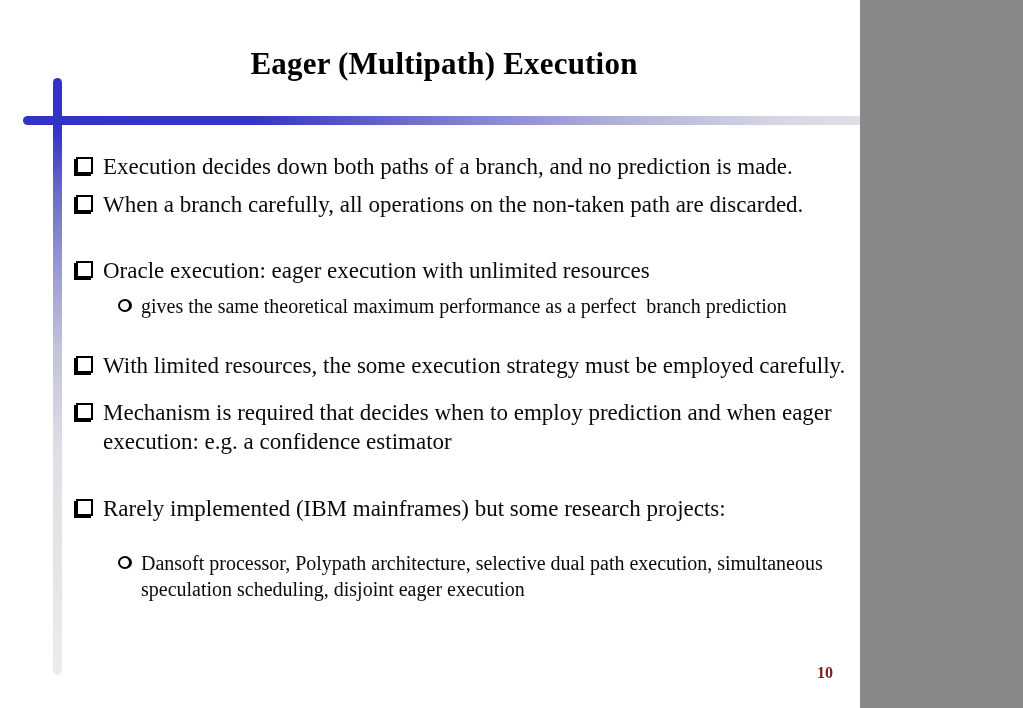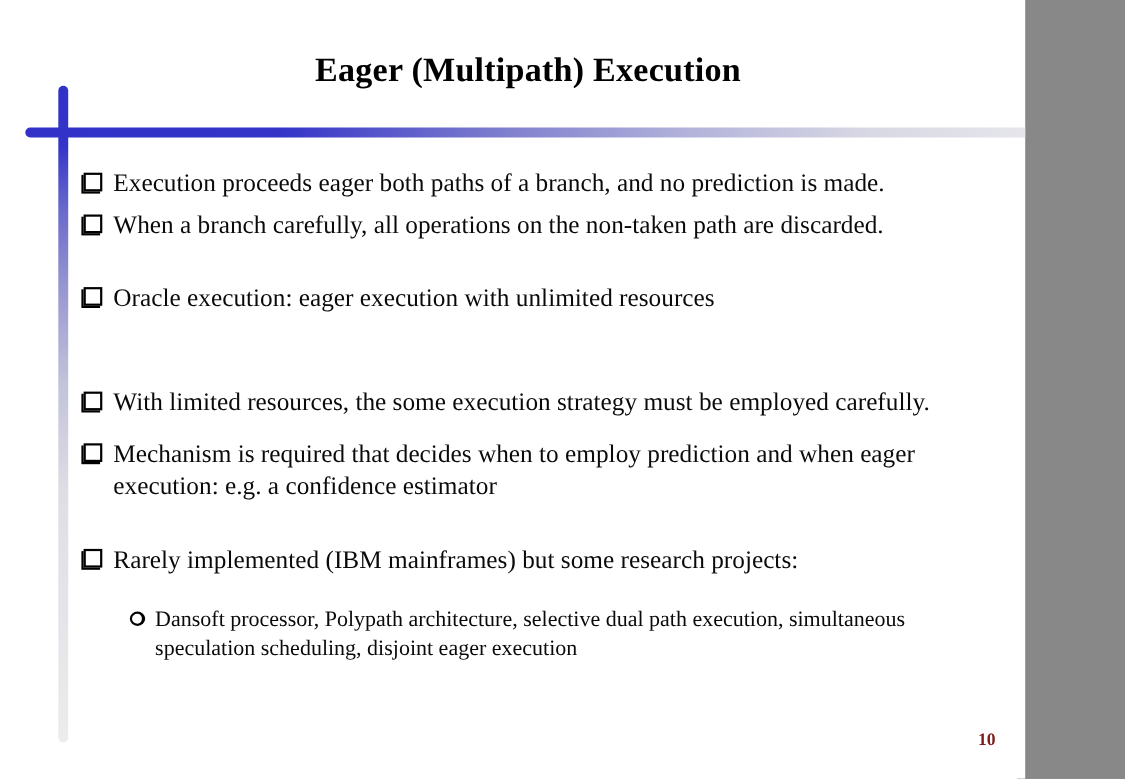--- a/index.html
+++ b/index.html
@@ -1,18 +1,18 @@
 <!DOCTYPE html>
 <html><head>
 <meta charset="utf-8">
 <style>
   html,body { margin:0; padding:0; background:#888; }
   .slide {
     position:relative;
-    width:932px; height:708px;
+    width:860px; height:708px;
     background:#ffffff;
     overflow:hidden;
     font-family:"Liberation Serif","DejaVu Serif",serif;
     color:#0a0a0a;
   }
   
   .vline {
     position:absolute; left:53px; top:78px; width:9px; height:597px;
     border-radius:5px;
     background:linear-gradient(to bottom,
@@ -62,33 +62,37 @@
 
 <div class="slide">
 
   <div class="vline"></div>
   <div class="hline"></div>
 
   <h1 class="title">Eager (Multipath) Execution</h1>
 
   <div class="bullet l1" style="top:152px">
     <span class="sq"></span>
-    <span class="txt">Execution proceeds eager both paths of a branch, and no prediction is made.</span>
+    <span class="txt">Execution decides down both paths of a branch, and no prediction is made.</span>
   </div>
 
   <div class="bullet l1" style="top:190px">
     <span class="sq"></span>
     <span class="txt">When a branch carefully, all operations on the non-taken path are discarded.</span>
   </div>
 
   <div class="bullet l1" style="top:256px">
     <span class="sq"></span>
     <span class="txt">Oracle execution: eager execution with unlimited resources</span>
   </div>
 
+  <div class="bullet l2" style="top:293px">
+    <span class="circ"></span>
+    <span class="txt">gives the same theoretical maximum performance as a perfect  branch prediction</span>
+  </div>
 
   <div class="bullet l1" style="top:351px">
     <span class="sq"></span>
     <span class="txt">With limited resources, the some execution strategy must be employed carefully.</span>
   </div>
 
   <div class="bullet l1" style="top:398px">
     <span class="sq"></span>
     <span class="txt">Mechanism is required that decides when to employ prediction and when eager
 execution: e.g. a confidence estimator</span>

